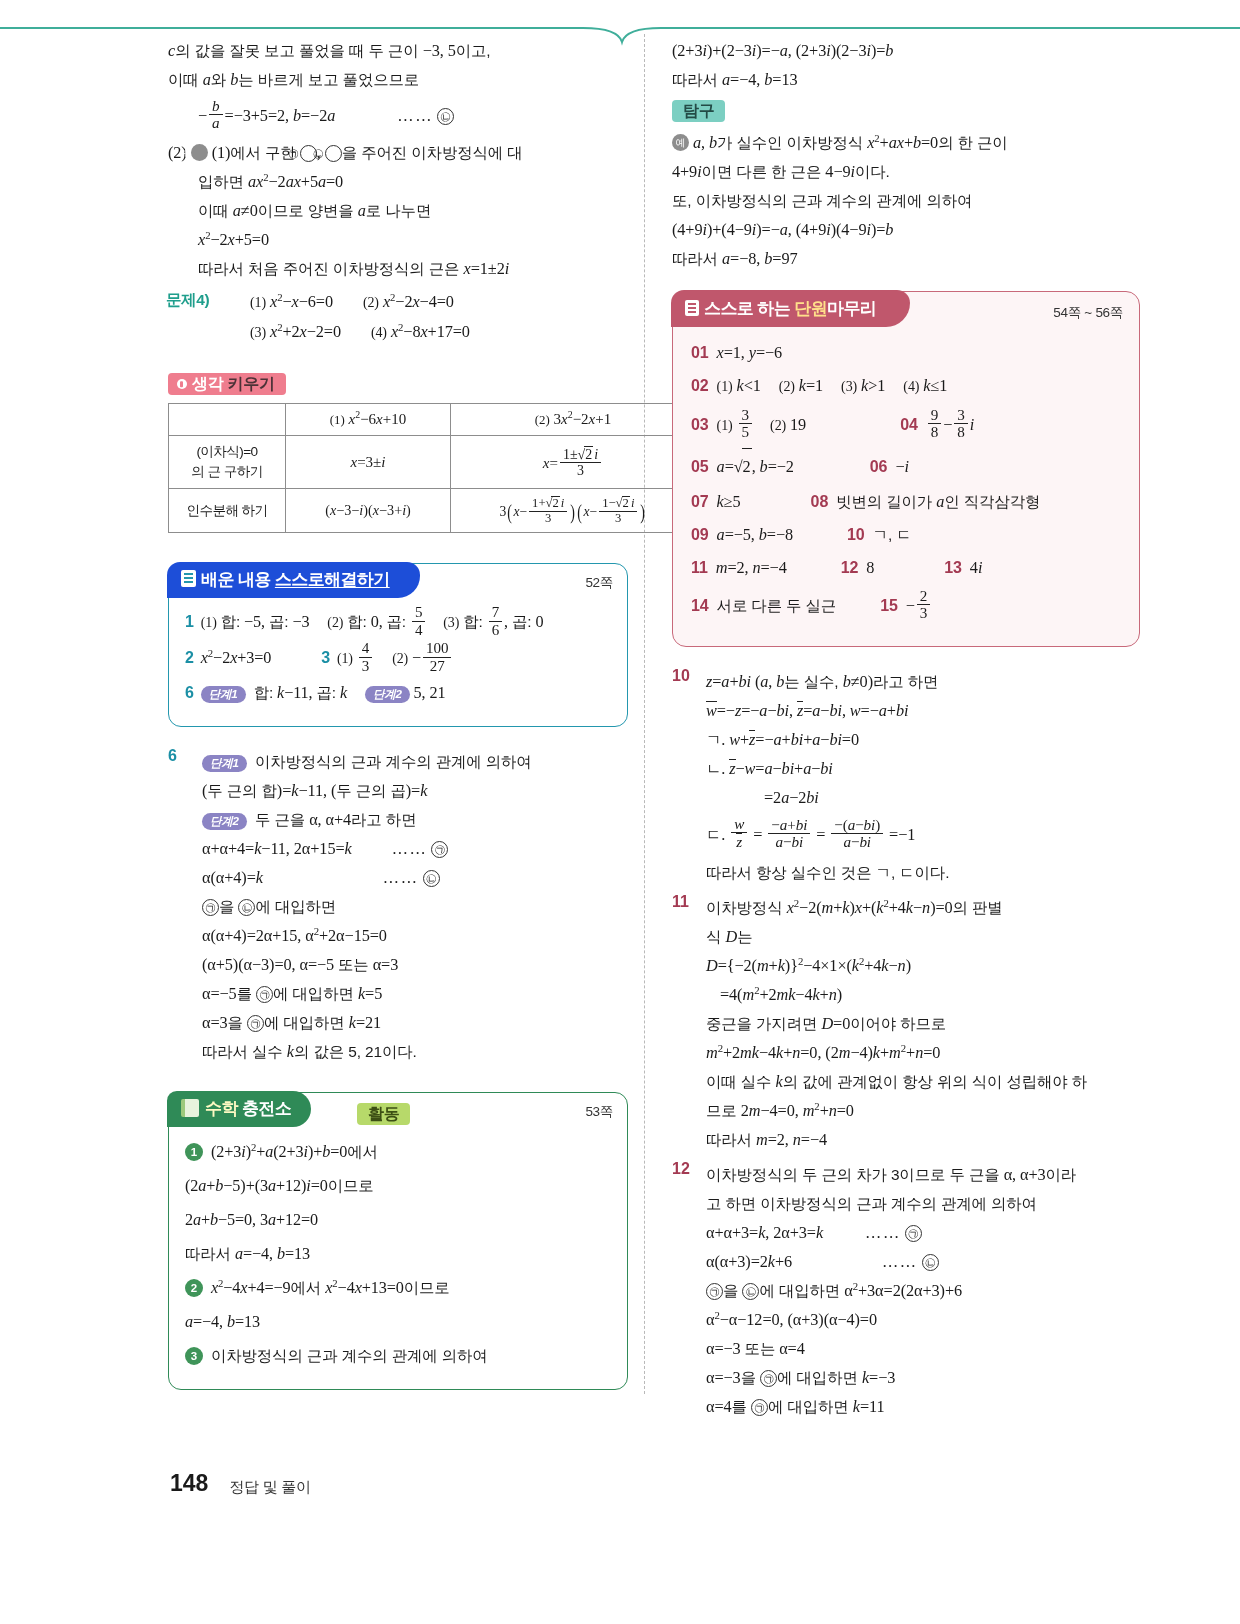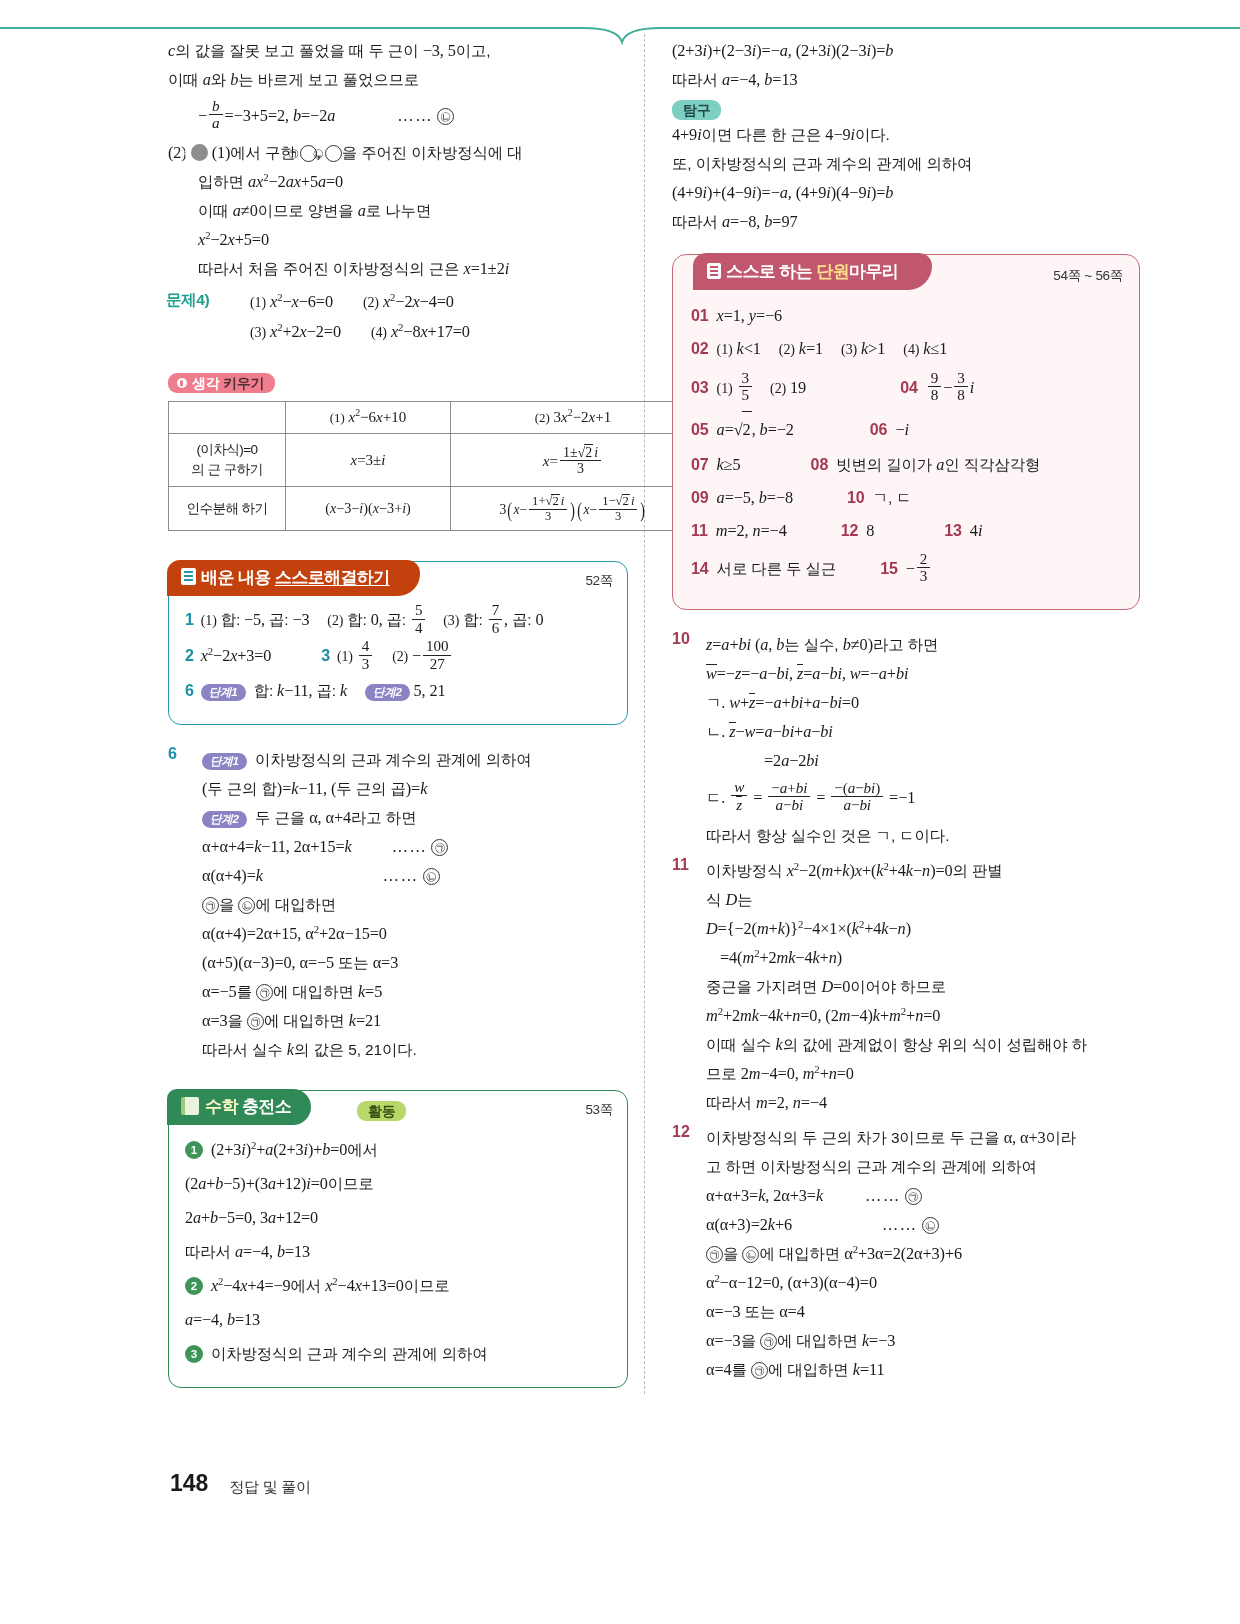--- a/index.html
+++ b/index.html
@@ -127,24 +127,24 @@
     display: inline-block;
     color: #1f9e8c;
     font-family: "Liberation Sans", sans-serif;
     font-weight: bold;
     font-size: 15.5px;
     letter-spacing: -0.4px;
   }
 
   .pill {
     display: inline-block;
-    border-radius: 9px;
+    border-radius: 4px;
     padding: 2.5px 11px 3.5px;
     font-family: "Liberation Sans", sans-serif;
-    font-size: 14px;
+    font-size: 16px;
     font-weight: bold;
     color: #fff;
     letter-spacing: -0.3px;
     line-height: 1;
   }
   .pill-pink { background: #ef7d8e; padding-left: 24px; position: relative; }
   .pill-pink::before {
     content: "";
     position: absolute;
     left: 9px; top: 50%;
@@ -198,21 +198,21 @@
     position: relative;
     border: 1.4px solid #2397ae;
     border-radius: 13px;
     margin-top: 14px;
     padding: 40px 14px 16px 16px;
     box-sizing: border-box;
   }
   .box-head {
     position: absolute;
     top: -2px; left: -2px;
-    background: #c2410c;
+    background: #1d4ed8;
     color: #fff;
     border-radius: 13px 13px 22px 0;
     padding: 7px 30px 7px 14px;
     font-family: "Liberation Sans", sans-serif;
     font-size: 17px;
     font-weight: bold;
     letter-spacing: -0.6px;
     line-height: 1.25;
     white-space: nowrap;
   }
@@ -288,21 +288,20 @@
     border-radius: 14px;
     background: #fdf5f6;
     padding: 44px 16px 18px 18px;
   }
   .box-pink .box-head {
     background: #c0576c;
     color: #fff;
     border-radius: 13px 13px 24px 0;
     padding: 8px 34px 8px 14px;
     font-size: 17px;
-    margin-left: 22px;
   }
   .box-pink .box-head .hl { color: #ffe08a; text-decoration: none; }
   .pico {
     display:inline-block;
     width: 14px; height: 16px;
     background: #fff;
     border-radius: 2px;
     vertical-align: -2px;
     margin-right: 5px;
     position: relative;
@@ -558,20 +557,24 @@
 
     <div class="ln">
       (2+3<i>i</i>)+(2−3<i>i</i>)=−<i>a</i>, (2+3<i>i</i>)(2−3<i>i</i>)=<i>b</i>
     </div>
     <div class="ln">
       <span class="kr">따라서 </span><i>a</i>=−4, <i>b</i>=13
     </div>
 
     <div style="margin-top:6px;">
       <span class="pill pill-teal">탐구</span>
+      <div class="ln" style="margin-top:6px;">
+        <span class="tag-ye">예</span>
+        <i>a</i>, <i>b</i><span class="kr">가 실수인 이차방정식 </span> <i>x</i><sup>2</sup>+<i>ax</i>+<i>b</i>=0<span class="kr">의 한 근이</span>
+      </div>
       <div class="ln">
         4+9<i>i</i><span class="kr">이면 다른 한 근은 </span>4−9<i>i</i><span class="kr">이다.</span>
       </div>
       <div class="ln">
         <span class="kr">또, 이차방정식의 근과 계수의 관계에 의하여</span>
       </div>
       <div class="ln">
         (4+9<i>i</i>)+(4−9<i>i</i>)=−<i>a</i>, (4+9<i>i</i>)(4−9<i>i</i>)=<i>b</i>
       </div>
       <div class="ln">

